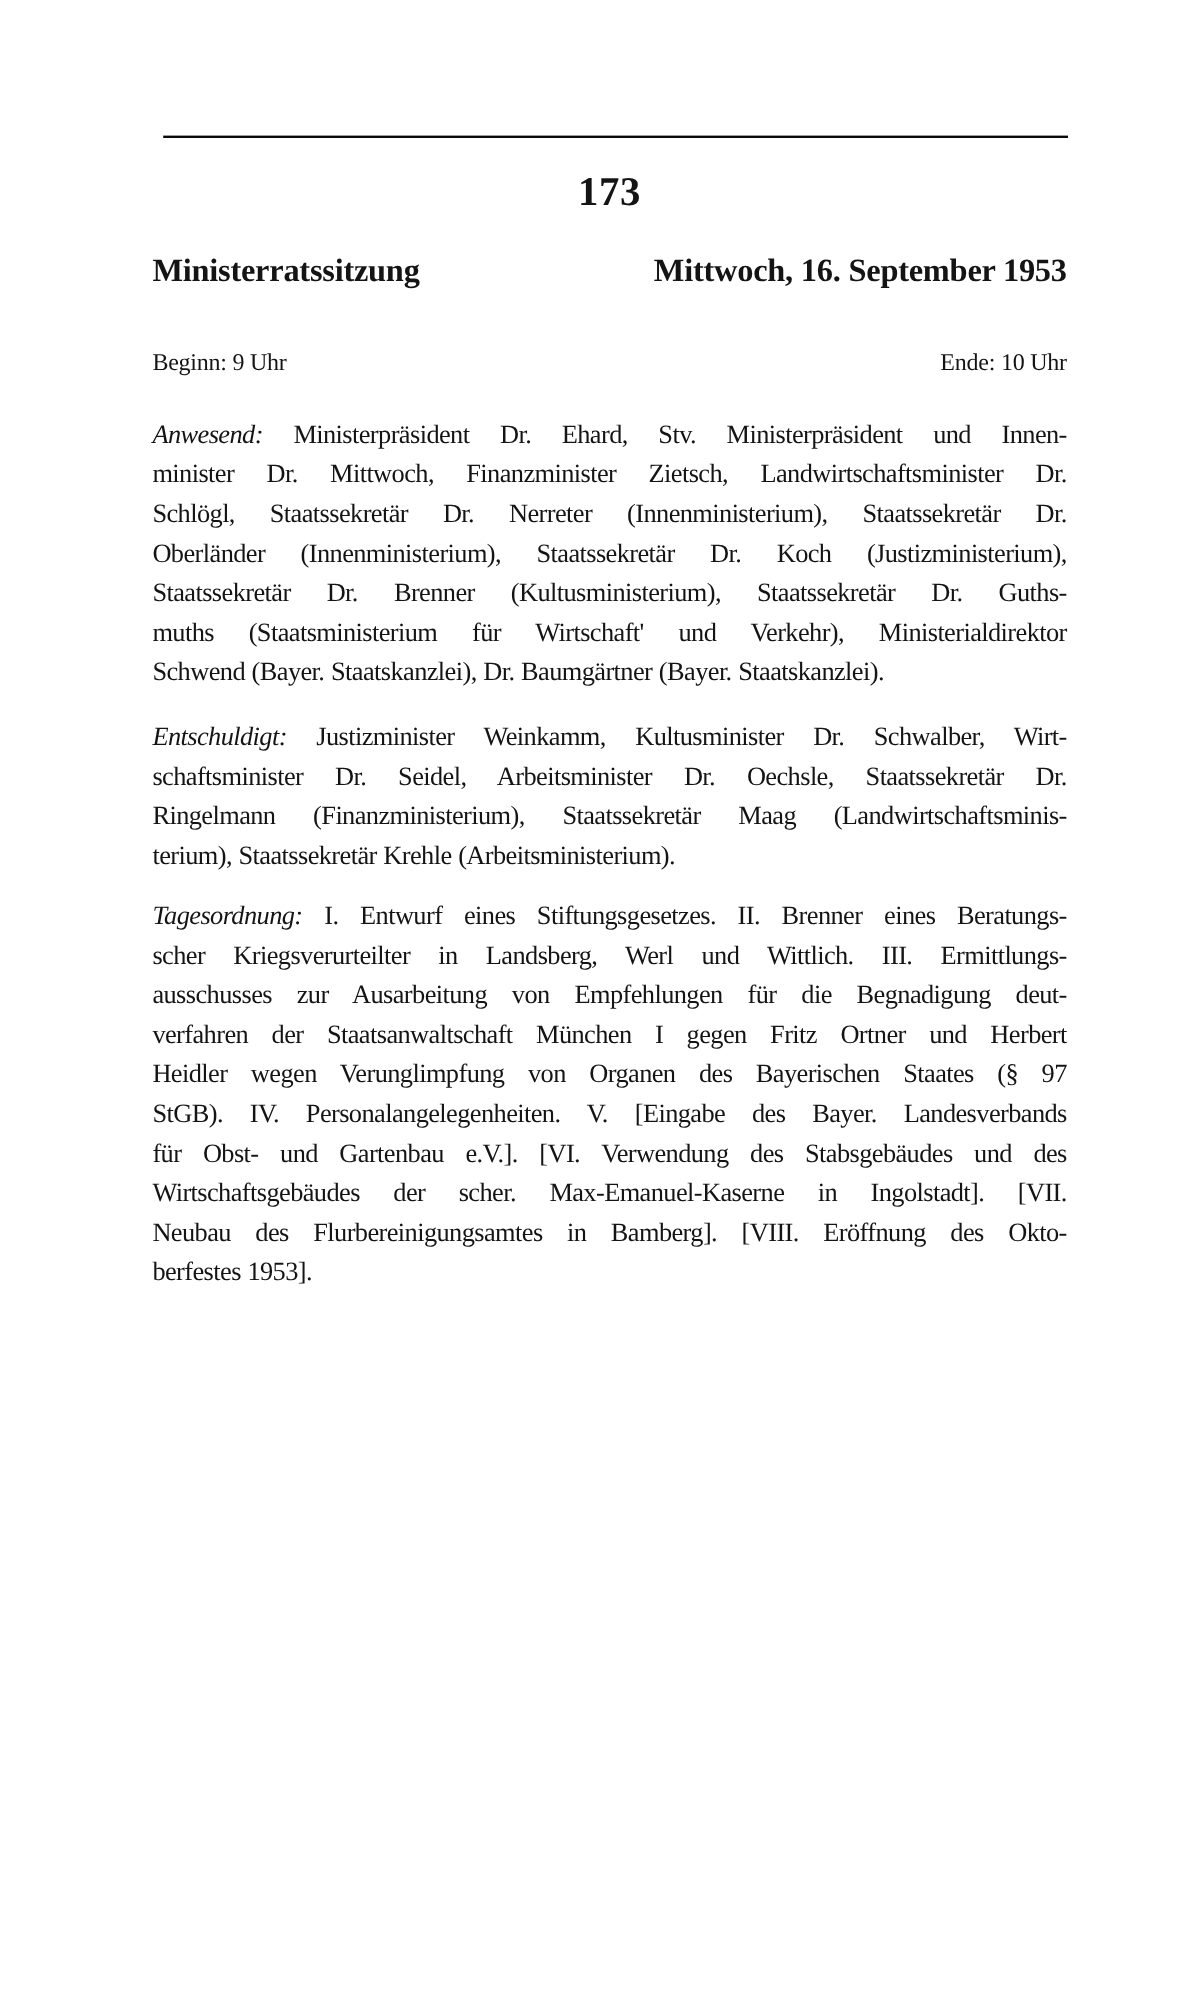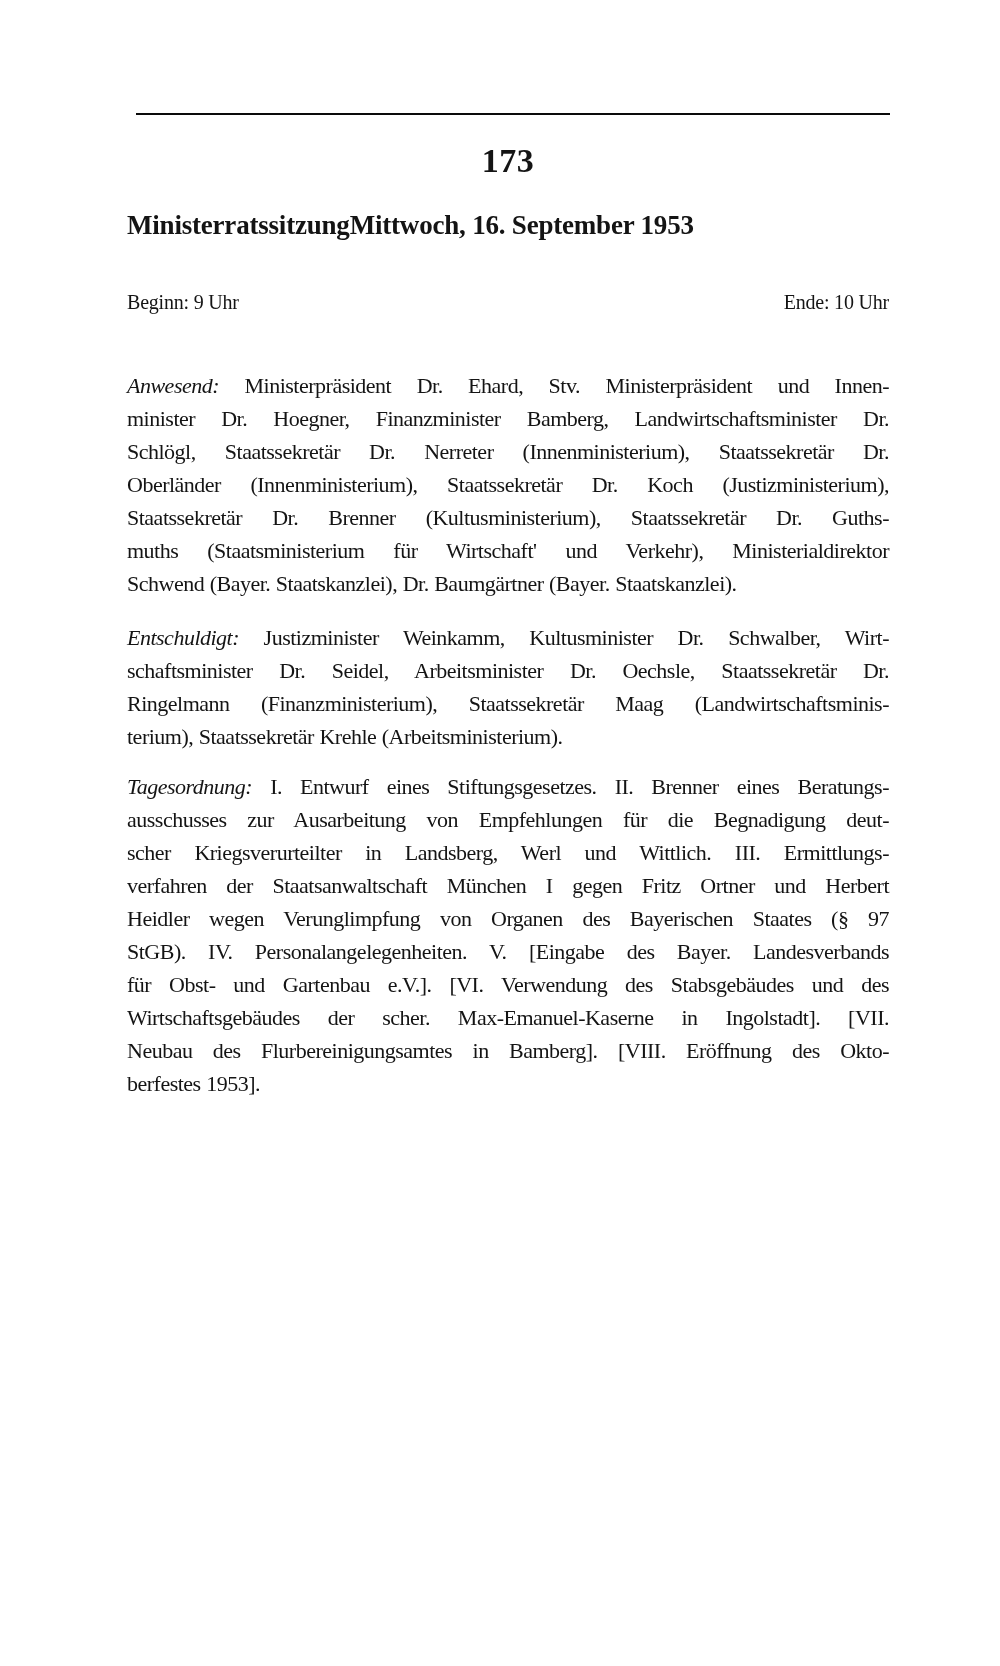--- a/index.html
+++ b/index.html
@@ -34,20 +34,21 @@
     font-weight: bold;
     line-height: 40px;
     letter-spacing: 0.5px;
   }
   .title-row {
     position: absolute;
     left: 127px;
     top: 208px;
     width: 762px;
     display: flex;
+    justify-content: space-between;
     font-size: 27px;
     font-weight: bold;
     line-height: 34px;
     letter-spacing: -0.2px;
   }
   .time-row {
     position: absolute;
     left: 127px;
     top: 286px;
     width: 762px;
@@ -58,21 +59,20 @@
     letter-spacing: -0.2px;
   }
   .para {
     position: absolute;
     left: 127px;
     width: 762px;
     font-size: 22px;
     line-height: 33px;
     letter-spacing: -0.5px;
     word-spacing: 0.5px;
-    margin-top: 24px;
   }
   .para-anwesend     { top: 345px; }
   .para-entschuldigt { top: 597px; }
   .para-tagesordnung { top: 746px; }
   .line {
     text-align: justify;
     text-align-last: justify;
   }
   .line.last {
     text-align-last: left;
@@ -98,21 +98,21 @@
   <div class="time-row">
     <span>Beginn: 9 Uhr</span>
     <span>Ende: 10 Uhr</span>
   </div>
 
   <div class="para para-anwesend">
     <div class="line">
       <span class="lead">Anwesend:</span>
       <span>Ministerpräsident Dr. Ehard, Stv. Ministerpräsident und Innen-</span>
     </div>
-    <div class="line">minister Dr. Hoegner, Finanzminister Bamberg, Landwirtschaftsminister Dr.</div>
+    <div class="line">minister Dr. Mittwoch, Finanzminister Zietsch, Landwirtschaftsminister Dr.</div>
     <div class="line">Schlögl, Staatssekretär Dr. Nerreter (Innenministerium), Staatssekretär Dr.</div>
     <div class="line">Oberländer (Innenministerium), Staatssekretär Dr. Koch (Justizministerium),</div>
     <div class="line">Staatssekretär Dr. Brenner (Kultusministerium), Staatssekretär Dr. Guths-</div>
     <div class="line">muths (Staatsministerium für Wirtschaft' und Verkehr), Ministerialdirektor</div>
     <div class="line last">Schwend (Bayer. Staatskanzlei), Dr. Baumgärtner (Bayer. Staatskanzlei).</div>
   </div>
 
   <div class="para para-entschuldigt">
     <div class="line">
       <span class="lead">Entschuldigt:</span>
@@ -121,22 +121,22 @@
     <div class="line">schaftsminister Dr. Seidel, Arbeitsminister Dr. Oechsle, Staatssekretär Dr.</div>
     <div class="line">Ringelmann (Finanzministerium), Staatssekretär Maag (Landwirtschaftsminis-</div>
     <div class="line last">terium), Staatssekretär Krehle (Arbeitsministerium).</div>
   </div>
 
   <div class="para para-tagesordnung">
     <div class="line">
       <span class="lead">Tagesordnung:</span>
       <span>I. Entwurf eines Stiftungsgesetzes. II. Brenner eines Beratungs-</span>
     </div>
+    <div class="line">scher Kriegsverurteilter in Landsberg, Werl und Wittlich. III. Ermittlungs-</div>
     <div class="line">ausschusses zur Ausarbeitung von Empfehlungen für die Begnadigung deut-</div>
-    <div class="line">scher Kriegsverurteilter in Landsberg, Werl und Wittlich. III. Ermittlungs-</div>
     <div class="line">verfahren der Staatsanwaltschaft München I gegen Fritz Ortner und Herbert</div>
     <div class="line">Heidler wegen Verunglimpfung von Organen des Bayerischen Staates (§ 97</div>
     <div class="line">StGB). IV. Personalangelegenheiten. V. [Eingabe des Bayer. Landesverbands</div>
     <div class="line">für Obst- und Gartenbau e.V.]. [VI. Verwendung des Stabsgebäudes und des</div>
     <div class="line">Wirtschaftsgebäudes der scher. Max-Emanuel-Kaserne in Ingolstadt]. [VII.</div>
     <div class="line">Neubau des Flurbereinigungsamtes in Bamberg]. [VIII. Eröffnung des Okto-</div>
     <div class="line last">berfestes 1953].</div>
   </div>
 
 </div>

